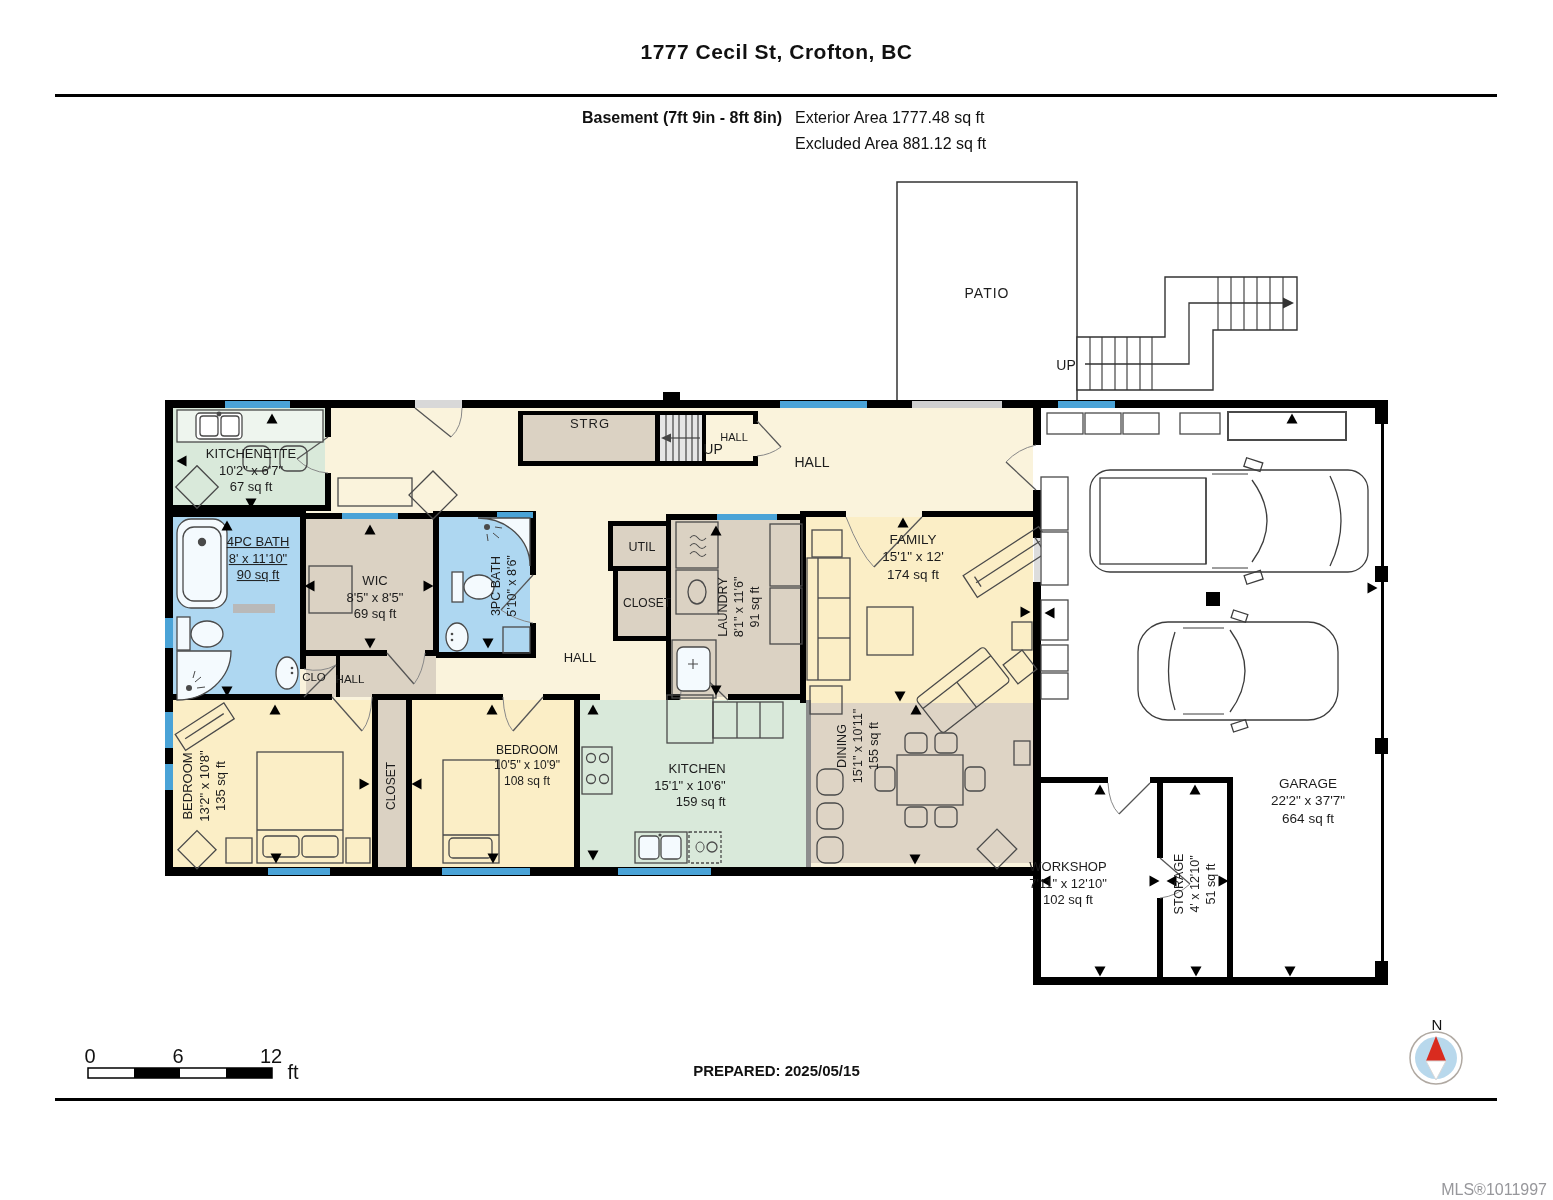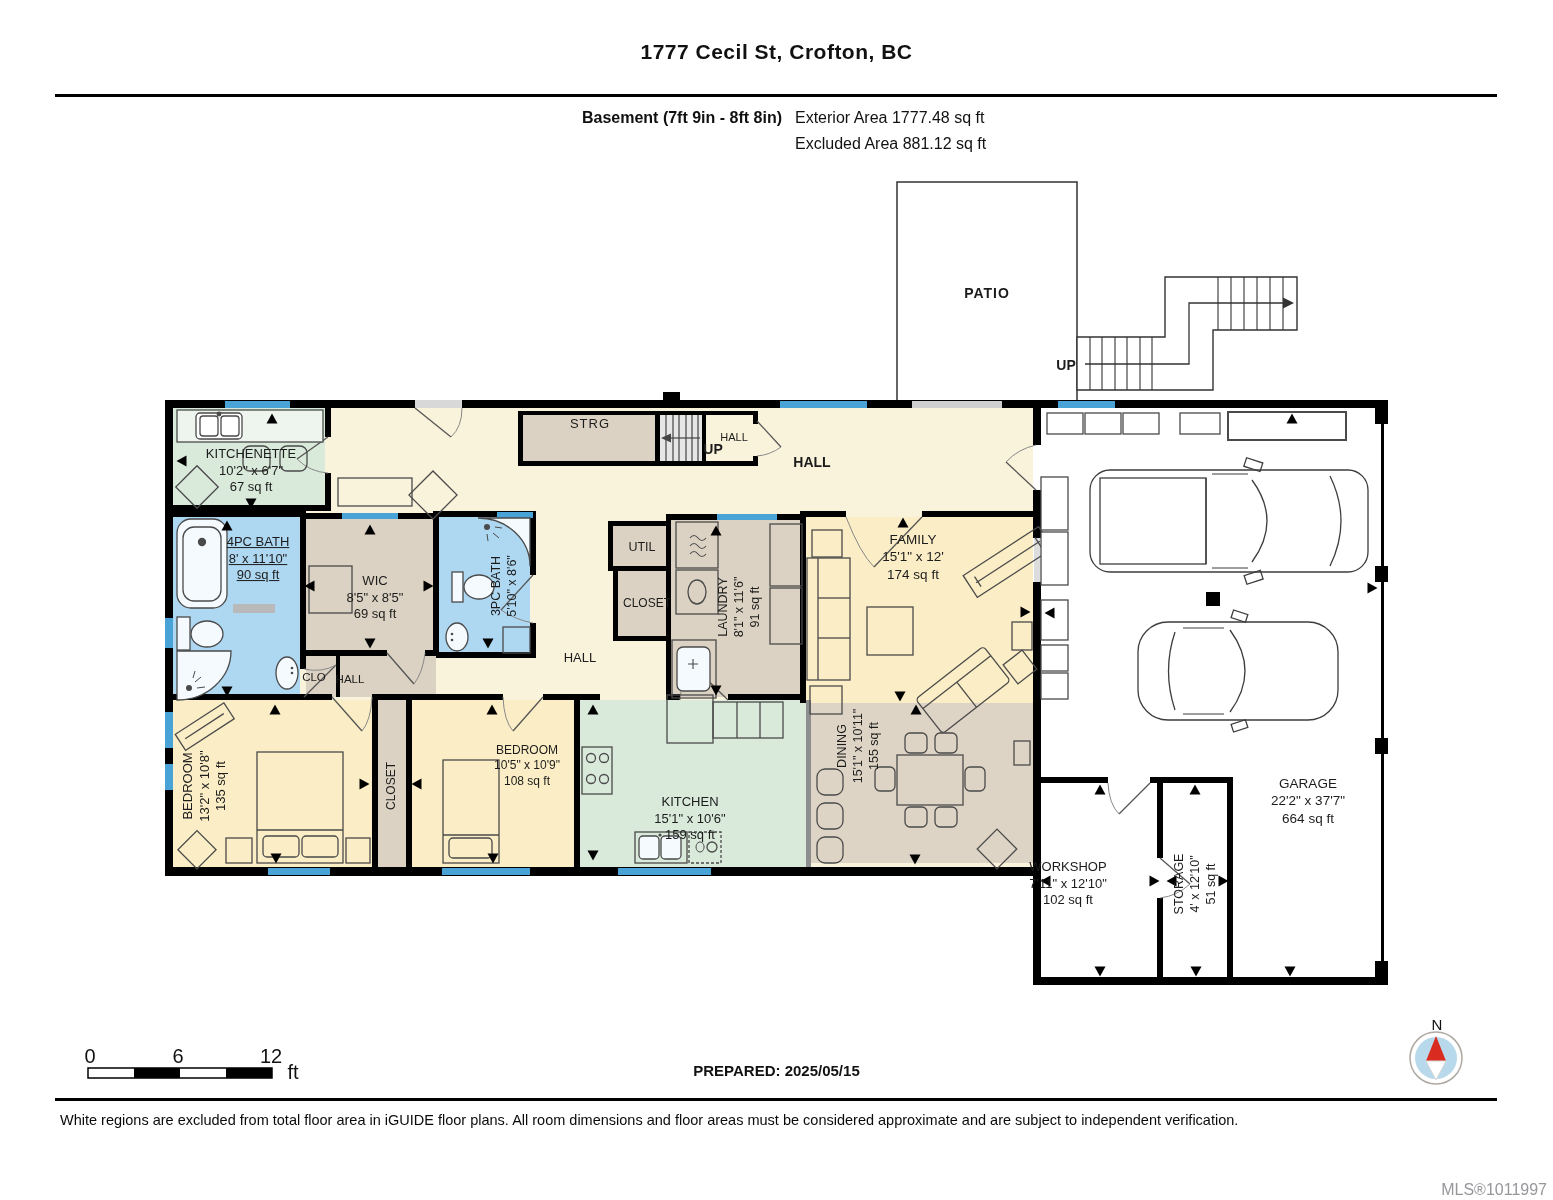--- a/index.html
+++ b/index.html
@@ -12,21 +12,21 @@
   .hr-top{top:94px;}
   .hr-bottom{top:1098px;}
   .floor-label{position:absolute;right:771px;top:109px;font-size:16px;font-weight:bold;white-space:nowrap;}
   .area-line{position:absolute;left:795px;font-size:16px;white-space:nowrap;}
   .area-ext{top:109px;}
   .area-exc{top:135px;}
   .lbl{position:absolute;text-align:center;color:#1c1c1c;line-height:1.28;white-space:nowrap;
        transform:translate(-50%,-50%);}
   .lbl.vert{transform:translate(-50%,-50%) rotate(-90deg);}
   .fs11{font-size:11px;} .fs115{font-size:11.5px;} .fs12{font-size:12px;}
-  .fs125{font-size:12.5px;} .fs13{font-size:13px;} .fs135{font-size:13.5px;} .fs14{font-size:14px;font-weight:bold;}
+  .fs125{font-size:12.5px;} .fs13{font-size:13px;} .fs135{font-size:13.5px;} .fs14{font-size:14px;}
   .ls1{letter-spacing:1px;}
   .scale-num{position:absolute;font-size:20px;transform:translate(-50%,-50%);}
   .prepared{position:absolute;left:0;right:0;top:1062px;text-align:center;font-size:15px;font-weight:bold;}
   .compass-n{position:absolute;left:1437px;top:1024px;font-size:15px;transform:translate(-50%,-50%);}
   .disclaimer{position:absolute;left:60px;top:1112px;font-size:14.5px;color:#0a0a0a;}
   .mls{position:absolute;right:6px;top:1181px;font-size:16px;color:#97979b;text-align:right;}
 </style>
 </head>
 <body>
 
@@ -493,21 +493,21 @@
     <div>BEDROOM</div>
     <div>13'2" x 10'8"</div>
     <div>135 sq ft</div>
   </div>
   <div class="lbl vert fs12" style="left:392px;top:786px;">CLOSET</div>
   <div class="lbl fs12" style="left:527px;top:766px;">
     <div>BEDROOM</div>
     <div>10'5" x 10'9"</div>
     <div>108 sq ft</div>
   </div>
-  <div class="lbl fs13" style="left:690px;top:819px;">
+  <div class="lbl fs13" style="left:690px;top:786px;text-align:right;">
     <div>KITCHEN</div>
     <div>15'1" x 10'6"</div>
     <div>159 sq ft</div>
   </div>
   <div class="lbl vert fs125" style="left:858px;top:746px;">
     <div>DINING</div>
     <div>15'1" x 10'11"</div>
     <div>155 sq ft</div>
   </div>
   <div class="lbl fs13" style="left:1068px;top:884px;">
@@ -526,15 +526,14 @@
     <div>664 sq ft</div>
   </div>
 
   <div class="scale-num" style="left:90px;top:1056px;">0</div>
   <div class="scale-num" style="left:178px;top:1056px;">6</div>
   <div class="scale-num" style="left:271px;top:1056px;">12</div>
   <div class="scale-num" style="left:293px;top:1072px;">ft</div>
   <div class="prepared">PREPARED: 2025/05/15</div>
   <div class="compass-n">N</div>
   <div class="hr hr-bottom"></div>
-  <div class="disclaimer">White regions are excluded from total floor area in iGUIDE floor plans. All room dimensions and floor areas must be considered approximate and are subject to independent verification.</div>
   <div class="mls">MLS®1011997</div>
 </div>
 
 </body></html>

